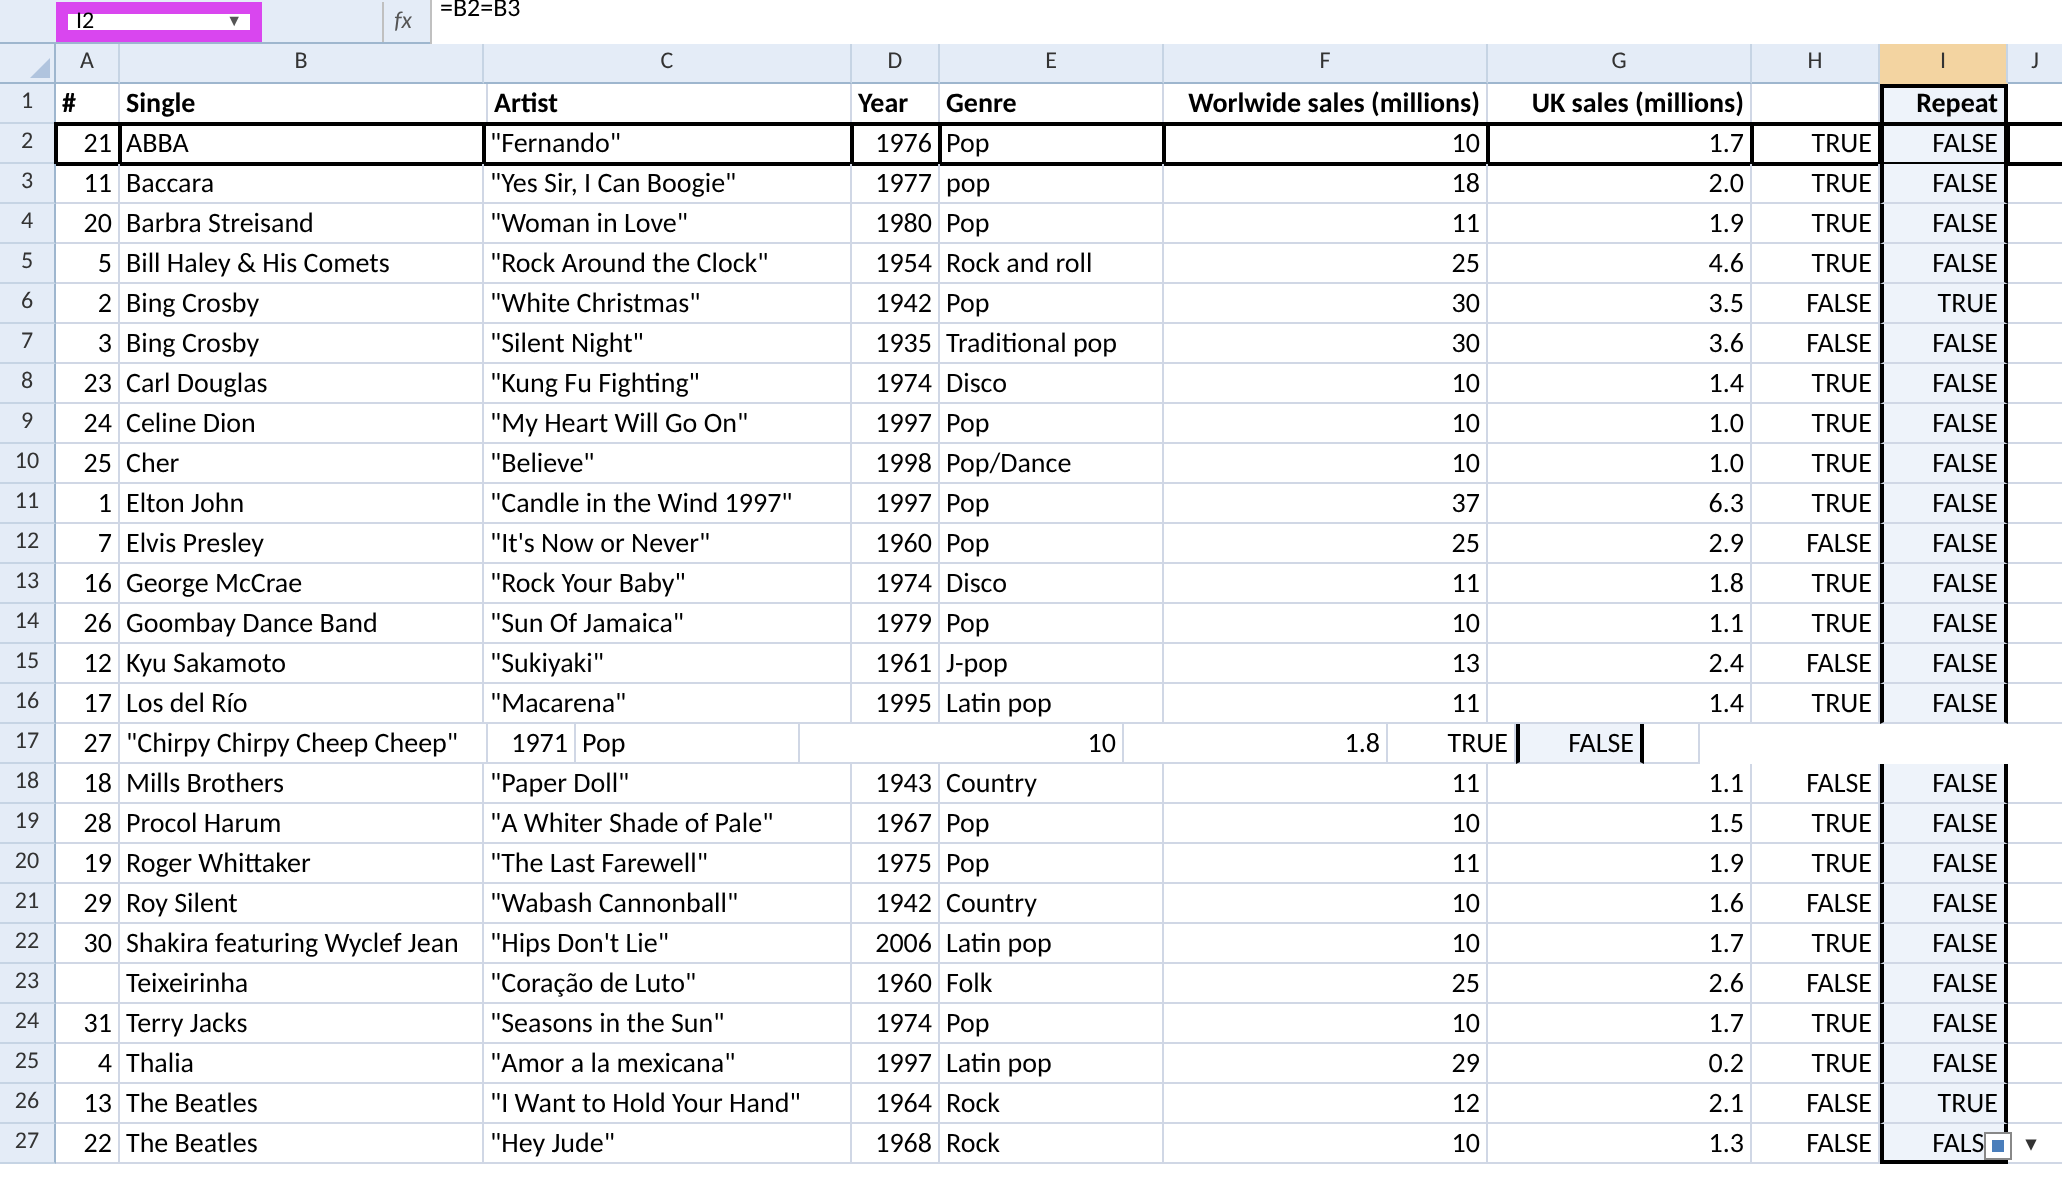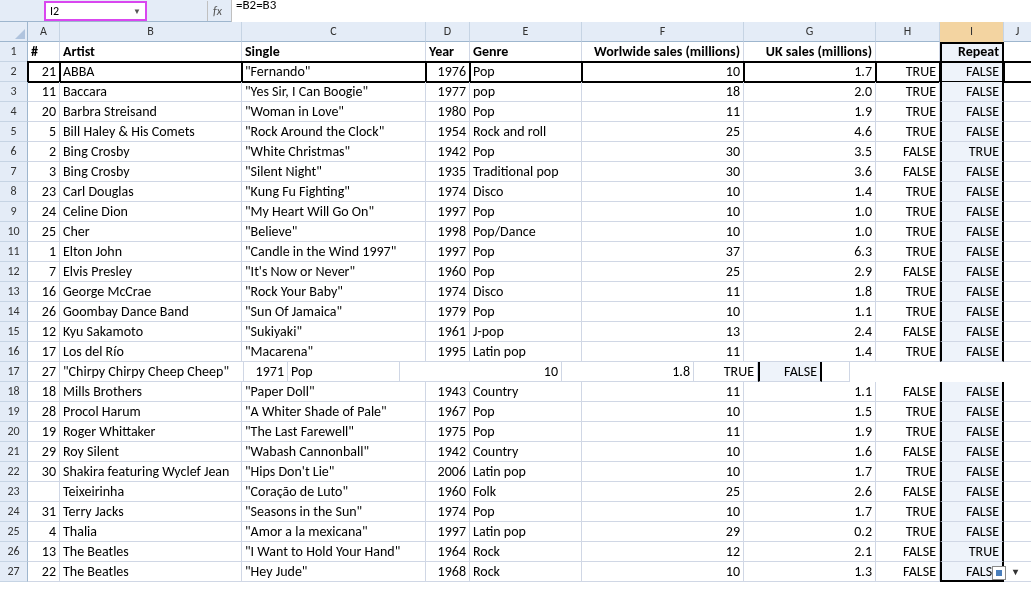--- a/index.html
+++ b/index.html
@@ -1,19 +1,19 @@
 <!DOCTYPE html>
 <html><head>
 <meta charset="utf-8">
 <style>
   * { box-sizing: border-box; margin: 0; padding: 0; }
   body { font-family: Calibri, Arial, sans-serif; font-size: 14px; background: #fff; color: #000; overflow: hidden; }
   
   .formula-bar { display: flex; align-items: center; height: 22px; border-bottom: 1px solid #9eb6ce; background: #e4ecf7; }
-  .name-box { width: 103px; height: 20px; background: #fff; border: 2px solid #d946ef; margin-left: 44px; display: flex; align-items: center; padding: 0 4px; font-size: 12px; justify-content: space-between; }
+  .name-box { width: 103px; height: 20px; background: #fff; border: 6px solid #d946ef; margin-left: 28px; display: flex; align-items: center; padding: 0 4px; font-size: 12px; justify-content: space-between; }
   .name-box .dropdown { font-size: 8px; color: #555; }
   .fx-icon { width: 24px; height: 20px; display: flex; align-items: center; justify-content: center; font-style: italic; font-size: 12px; color: #555; border-left: 1px solid #c0c0c0; margin-left: 60px; padding-right:4px;}
   .fx-icon::after{content:"fx"; font-style:italic;}
   .formula-input { flex: 1; background: #fff; border: none; border-left: 1px solid #c0c0c0; padding: 1px 4px; font-size: 13px; height: 31px; line-height: 18px; }
   
   .sheet { position: relative; }
   .corner { position: absolute; top: 0; left: 0; width: 28px; height: 20px; background: #e4ecf7; border-right: 1px solid #9eb6ce; border-bottom: 1px solid #9eb6ce; }
   .corner::after{content:""; position:absolute; right:2px; bottom:2px; width:0;height:0;border-left:10px solid transparent; border-bottom:10px solid #b0c4de;}
   
   .col-headers { display: flex; margin-left: 28px; height: 20px; }
@@ -72,22 +72,22 @@
       <div class="col-header col-F">F</div>
       <div class="col-header col-G">G</div>
       <div class="col-header col-H">H</div>
       <div class="col-header col-I sel">I</div>
       <div class="col-header col-J">J</div>
     </div>
   <div class="rows" id="rows">
       <div class="row">
         <div class="row-header">1</div>
         <div class="cell col-A bold">#</div>
+        <div class="cell col-C bold">Single</div>
         <div class="cell col-B bold">Artist</div>
-        <div class="cell col-C bold">Single</div>
         <div class="cell col-D bold">Year</div>
         <div class="cell col-E bold">Genre</div>
         <div class="cell col-F bold num">Worlwide sales (millions)</div>
         <div class="cell col-G bold num">UK sales (millions)</div>
         <div class="cell col-H bold"></div>
         <div class="cell col-I bold selcol num thickL thickR thickT">Repeat</div>
         <div class="cell col-J bold"></div>
       </div>
       <div class="row">
         <div class="row-header">2</div>

